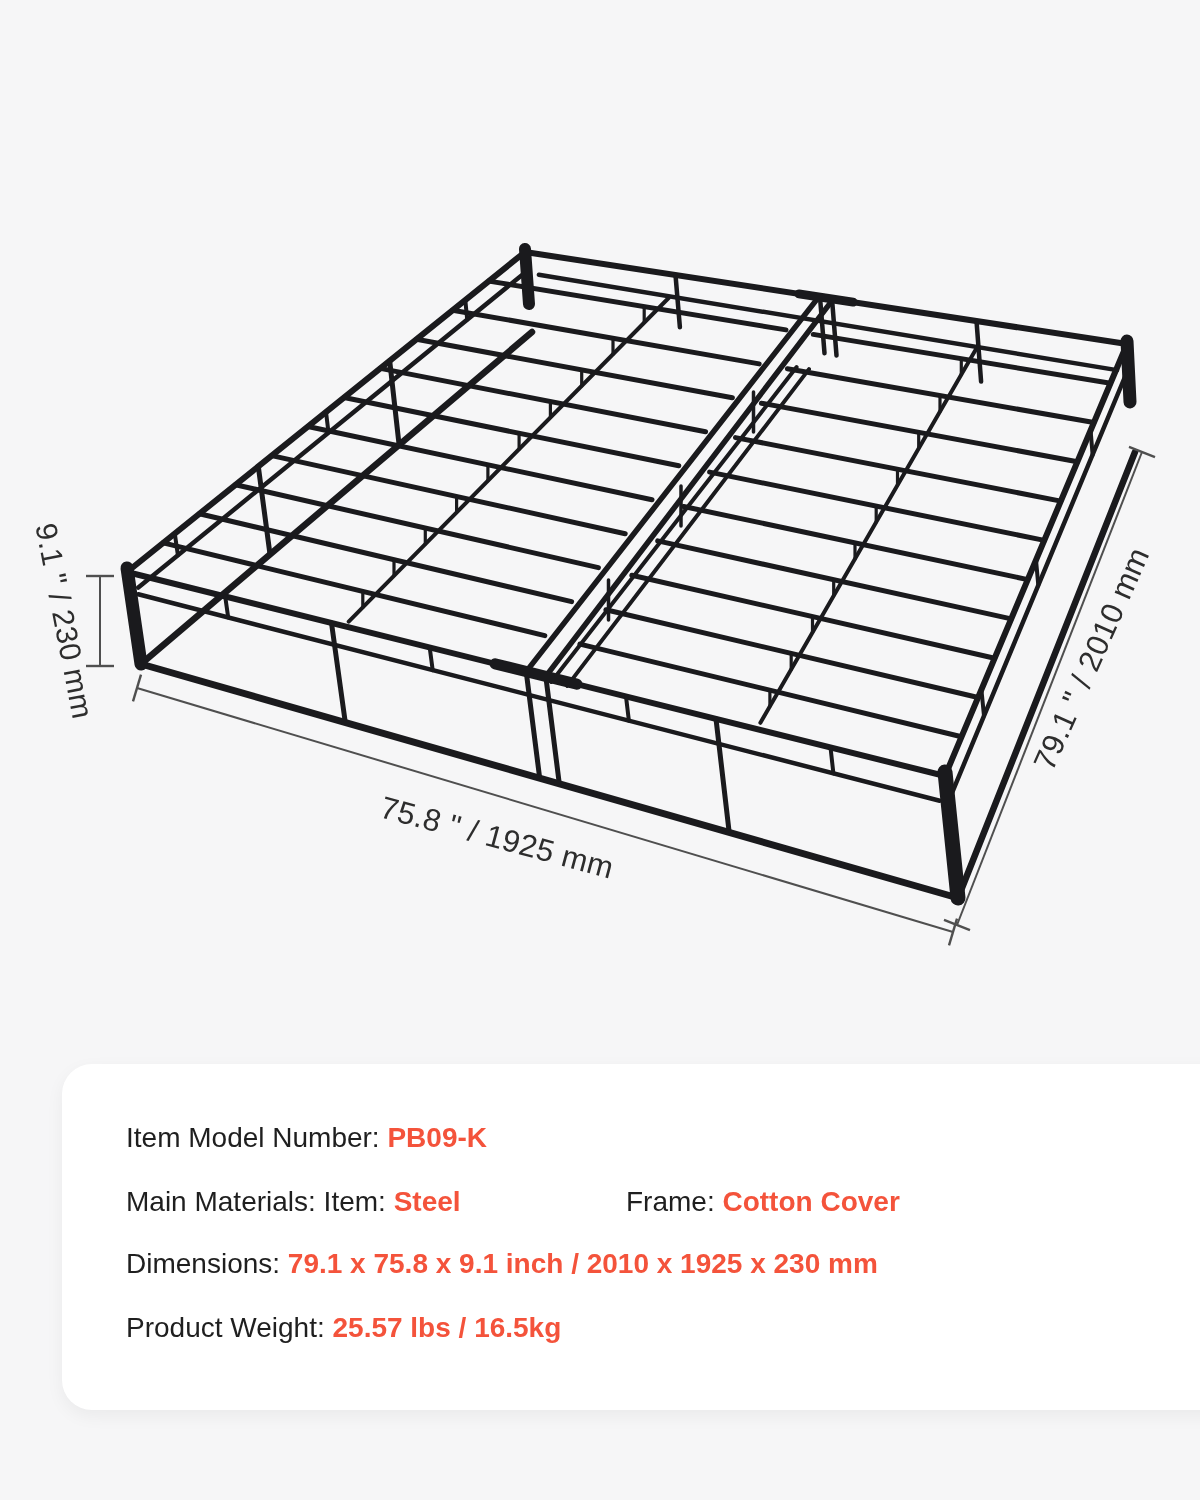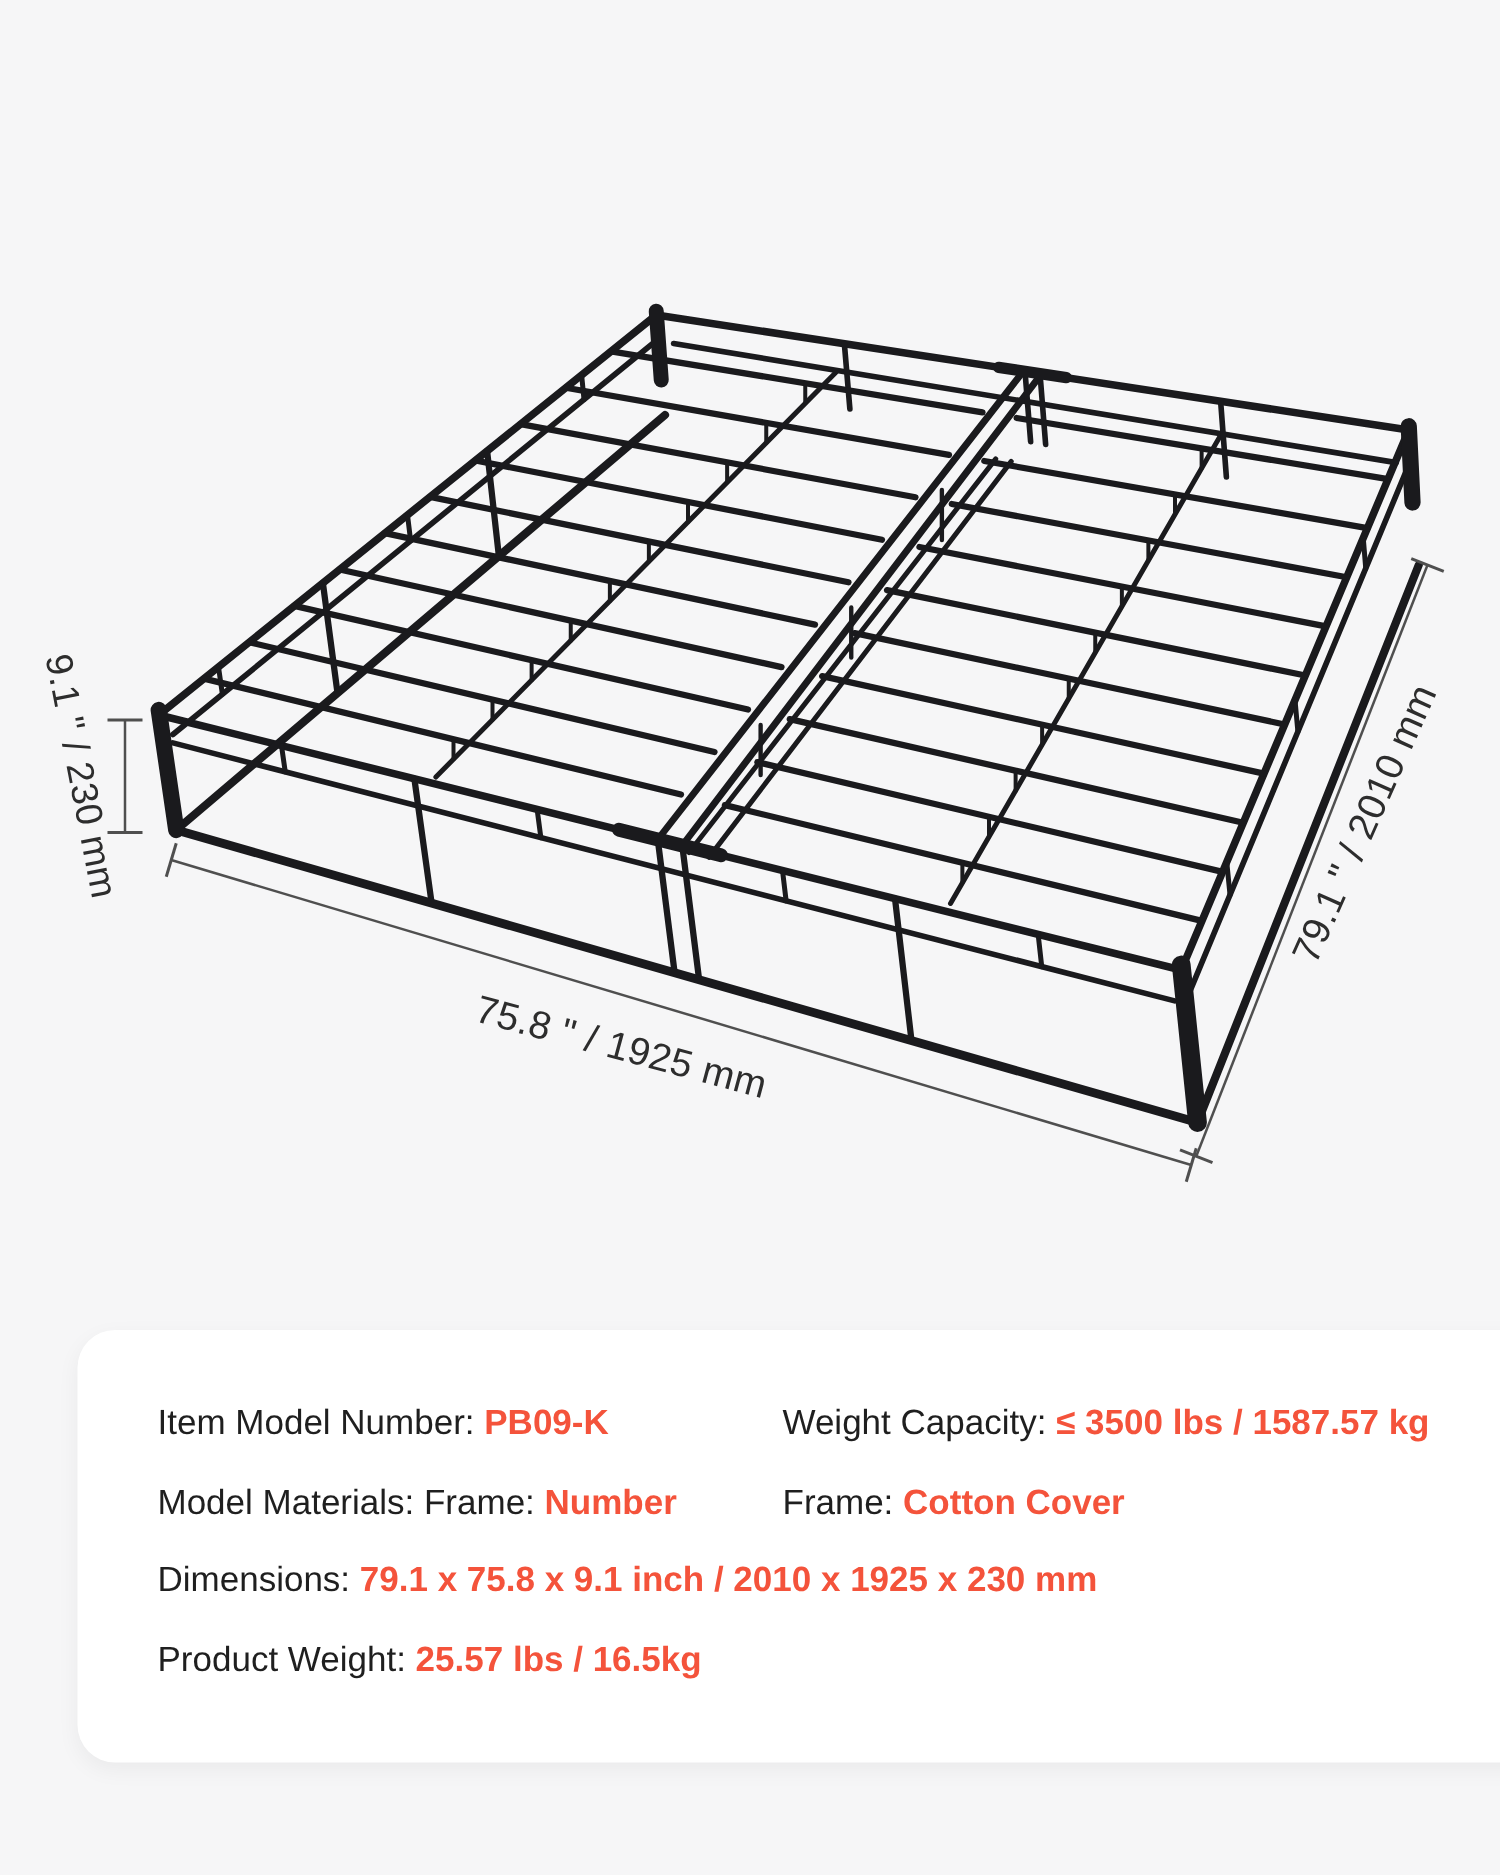--- a/index.html
+++ b/index.html
@@ -135,24 +135,23 @@
         <line x1="1129.0" y1="446.9" x2="1155.0" y2="457.1" stroke="#4f4f4f" stroke-width="2.4" stroke-linecap="butt"></line>
       </svg>
     <div class="dim-label dim-h">9.1 " / 230 mm</div>
     <div class="dim-label dim-w">75.8 " / 1925 mm</div>
     <div class="dim-label dim-d">79.1 " / 2010 mm</div>
   </div>
 
   <div class="card">
     <div class="row r1">
       <span class="cell"><span class="lbl">Item Model Number: </span><span class="val">PB09-K</span></span>
-      <span class="cell c2"><span class="lbl">Weight Capacity: </span><span class="val">≤ 3500 lbs / 1587.57 kg</span></span>
     </div>
     <div class="row r2">
-      <span class="cell"><span class="lbl">Model Materials: Frame: </span><span class="val">Number</span></span>
+      <span class="cell"><span class="lbl">Main Materials: Item: </span><span class="val">Steel</span></span>
       <span class="cell c2"><span class="lbl">Frame: </span><span class="val">Cotton Cover</span></span>
     </div>
     <div class="row r3">
       <span class="cell"><span class="lbl">Dimensions: </span><span class="val">79.1 x 75.8 x 9.1 inch / 2010 x 1925 x 230 mm</span></span>
     </div>
     <div class="row r4">
       <span class="cell"><span class="lbl">Product Weight: </span><span class="val">25.57 lbs / 16.5kg</span></span>
     </div>
   </div>
 

